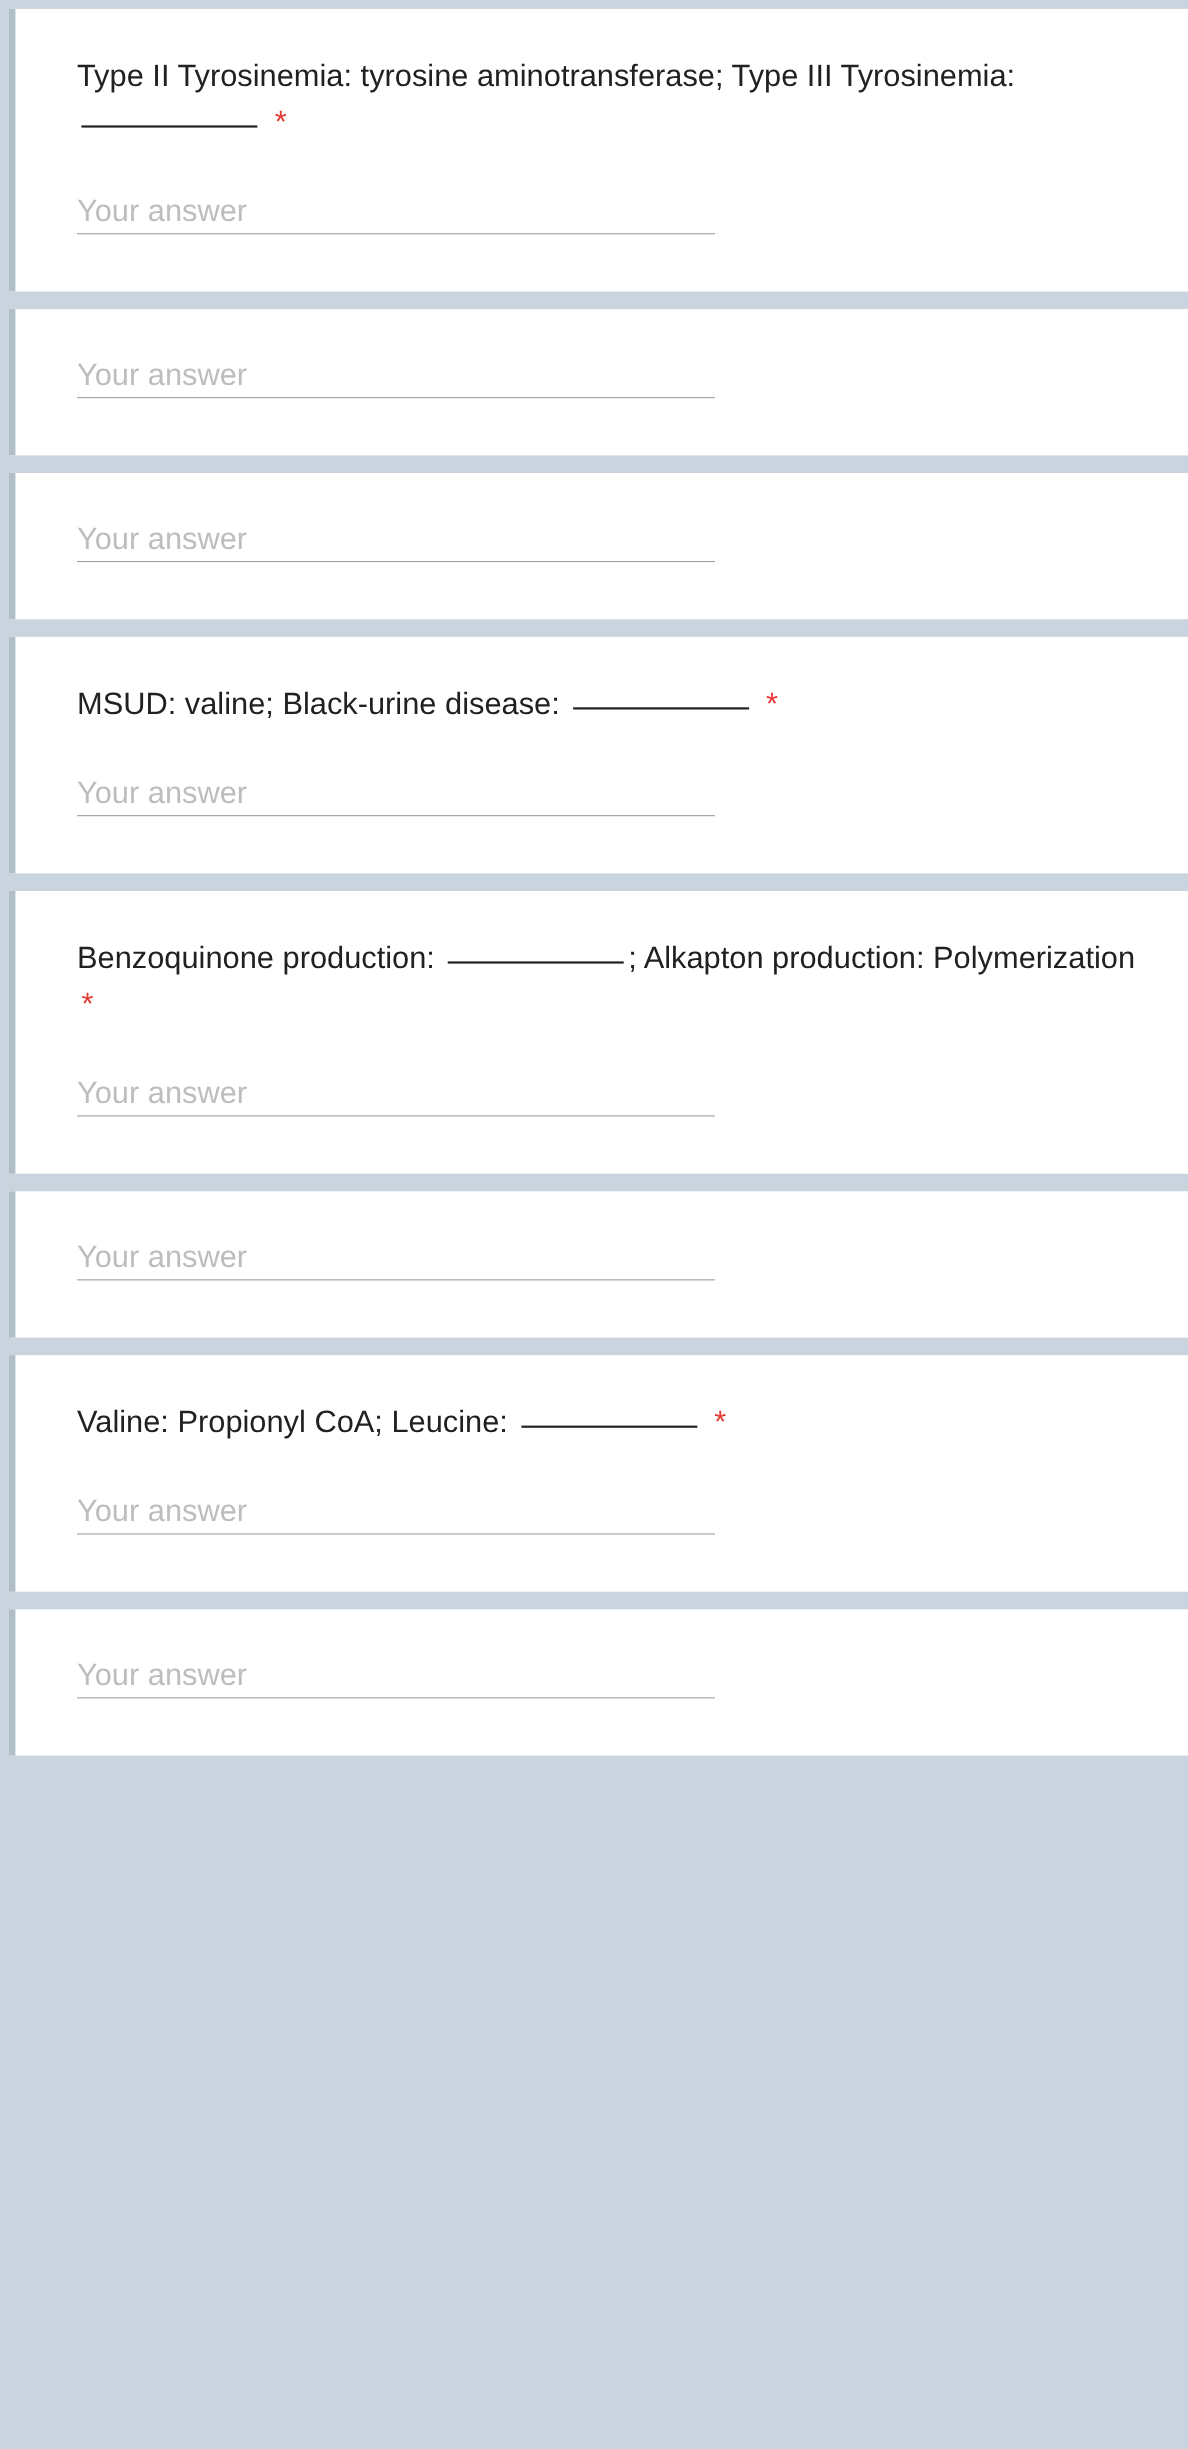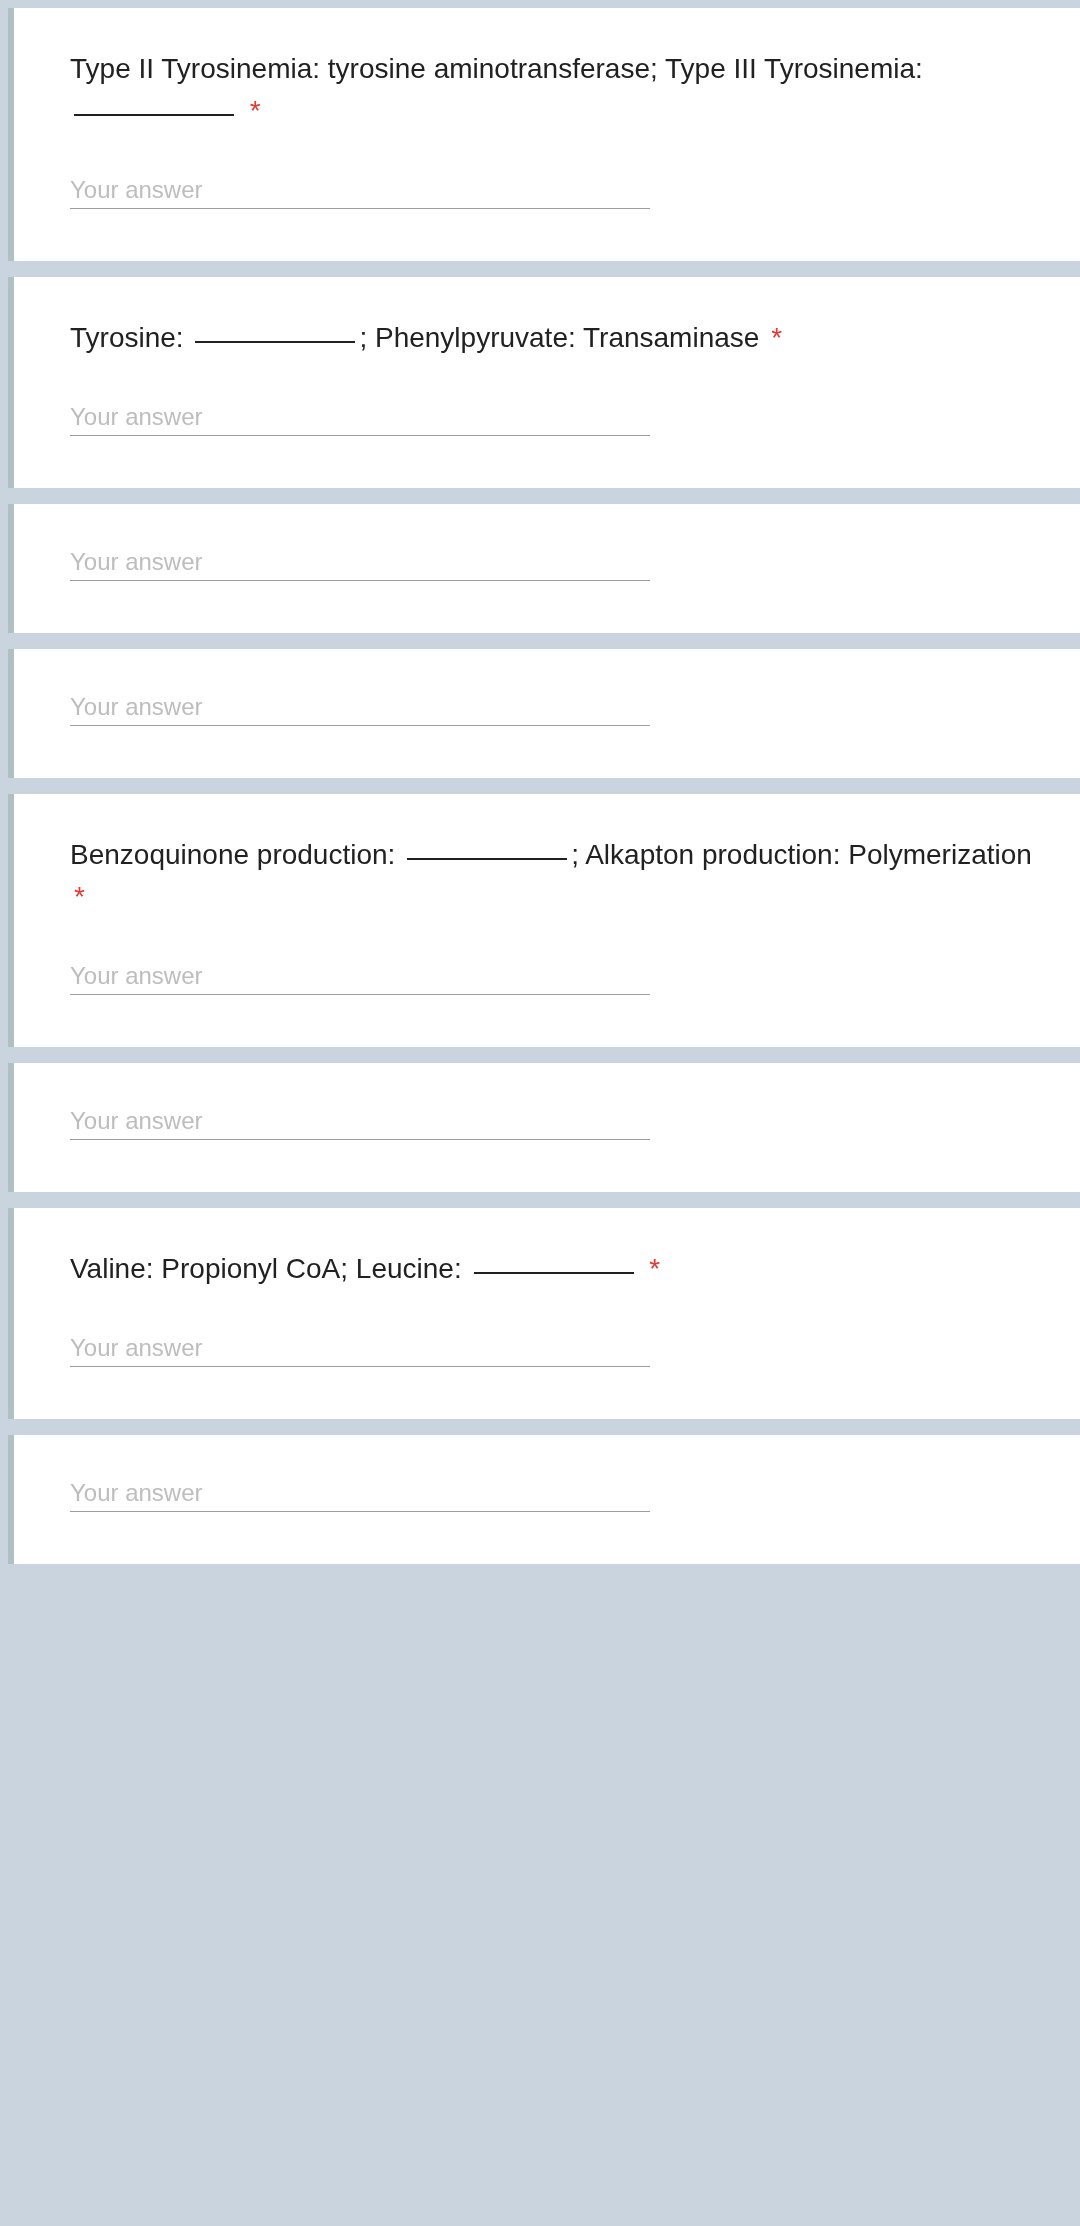--- a/index.html
+++ b/index.html
@@ -38,21 +38,21 @@
       display: inline-block;
       border-bottom: 2px solid #212121;
       min-width: 160px;
     }
 
     .answer-input {
       width: 580px;
       border: none;
       border-bottom: 1.5px solid #9e9e9e;
       outline: none;
-      font-size: 24px;
+      font-size: 28px;
       color: #0f172a;
       padding: 4px 0;
       background: transparent;
       display: block;
     }
 
     .answer-input::placeholder {
       color: #bdbdbd;
     }
 
@@ -67,35 +67,35 @@
 <div class="question-card">
   <div class="question-text">
     Type II Tyrosinemia: tyrosine aminotransferase; Type III Tyrosinemia: <span class="blank"></span> <span class="required-star">*</span>
   </div>
   <input type="text" class="answer-input" placeholder="Your answer" style="">
 </div>
 
 <div class="separator"></div>
 
 <div class="question-card">
-  <div class="question-text">
-    Tyrosine: <span class="blank"></span>; Phenylpyruvate: Transaminase <span class="required-star">*</span>
-  </div>
   <input type="text" class="answer-input" placeholder="Your answer" style="">
 </div>
 
 <div class="separator"></div>
 
 <div class="question-card">
   <input type="text" class="answer-input" placeholder="Your answer" style="">
 </div>
 
 <div class="separator"></div>
 
 <div class="question-card">
+  <div class="question-text">
+    MSUD: valine; Black-urine disease: <span class="blank"></span> <span class="required-star">*</span>
+  </div>
   <input type="text" class="answer-input" placeholder="Your answer" style="">
 </div>
 
 <div class="separator"></div>
 
 <div class="question-card">
   <div class="question-text">
     Benzoquinone production: <span class="blank"></span>; Alkapton production: Polymerization <span class="required-star">*</span>
   </div>
   <input type="text" class="answer-input" placeholder="Your answer" style="">

